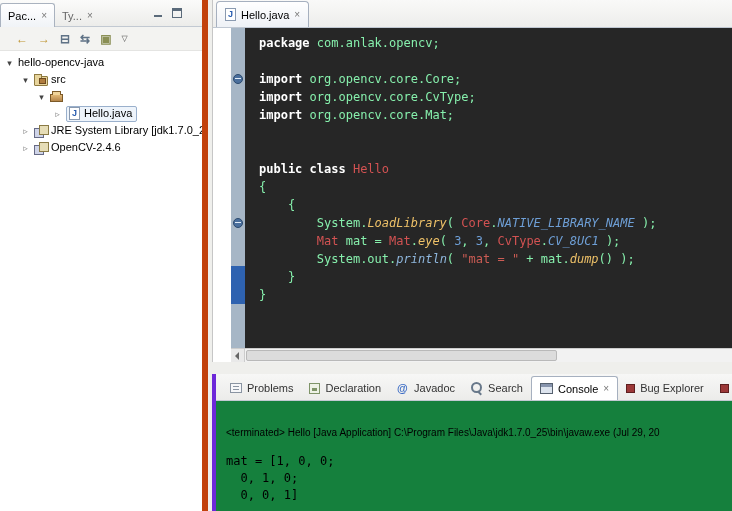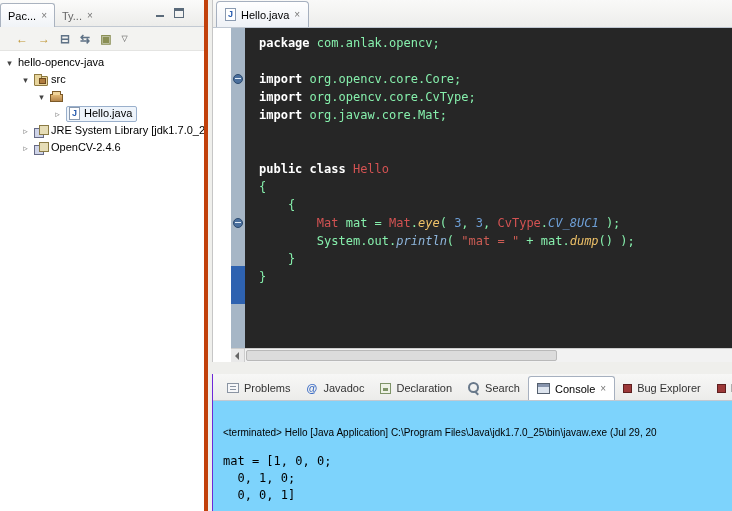--- a/index.html
+++ b/index.html
@@ -2,21 +2,21 @@
 <html><head>
 <meta charset="utf-8">
 <style>
   * { box-sizing: border-box; margin: 0; padding: 0; }
   html,body { width: 732px; height: 511px; overflow: hidden; }
   body { font-family: "Liberation Sans", sans-serif; }
   .app { position: relative; width: 732px; height: 511px; background: #efefec; }
 
   
   .left-panel { position: absolute; left: 0; top: 0; width: 208px; height: 511px;
-    background: #fff; border-right: 4px solid #c2410c; }
+    background: #fff; border-right: 6px solid #c2410c; }
   .panel-tabbar { height: 27px; background: linear-gradient(#fbfbfa,#ececea);
     border-bottom: 1px solid #c2c9d2; position: relative; white-space: nowrap; }
   .ptab { display: inline-flex; align-items: center; gap: 5px; height: 24px;
     padding: 0 7px; font-size: 11px; color: #666; position: relative; top: 3px; cursor: default; }
   .ptab.active { background: linear-gradient(#ffffff,#f0f3f7); border: 1px solid #a9b2bf;
     border-bottom: none; border-radius: 3px 3px 0 0; color: #000; }
   .tab-close { font-size: 10px; color: #777; line-height: 1; }
   .minmax { position: absolute; right: 20px; top: 8px; display: flex; gap: 9px; }
   .min-icon { width: 10px; height: 10px; position: relative; display: inline-block; }
   .min-icon::after { content:""; position:absolute; bottom:1px; left:1px; width:8px; height:2px; background:#5a6a7a; }
@@ -89,21 +89,21 @@
     border-top: 1px solid #ccc; display: flex; align-items: center; }
   .hs-btn { width: 14px; height: 13px; background: #e9e9e9; border-right: 1px solid #ccc;
     position: relative; flex: 0 0 auto; }
   .hs-btn::after { content:""; position:absolute; left:4px; top:3px; border:4px solid transparent;
     border-right-color:#666; border-left:none; }
   .hs-thumb { flex: 0 0 62%; height: 11px; background: #dcdcdc; border: 1px solid #b9b9b9;
     border-radius: 2px; margin-left: 1px; }
 
   
   .bottom { position: absolute; left: 212px; top: 374px; width: 520px; height: 137px;
-    border-left: 1px solid #6d28d9; background: #7dd3fc; }
+    border-left: 4px solid #6d28d9; background: #15803d; }
   .btabbar { height: 27px; background: linear-gradient(#f7f7f6,#ececea); border-bottom: 1px solid #c2c9d2;
     display: flex; align-items: flex-end; padding-left: 6px; white-space: nowrap; overflow: hidden; }
   .btab { display: inline-flex; align-items: center; gap: 5px; height: 24px; padding: 0 8px;
     font-size: 11px; color: #333; cursor: default; flex: 0 0 auto; }
   .btab.active { background: #fff; border: 1px solid #a6b0bf; border-bottom: none;
     border-radius: 3px 3px 0 0; color: #000; }
   .bico { display: inline-block; flex: 0 0 auto; }
   .icon-problems { width: 12px; height: 10px; border: 1px solid #8a94a2; background: #f6f7f9; position: relative; }
   .icon-problems::after { content:""; position:absolute; left:2px; top:2px; right:2px; height:1px;
     background:#8a94a2; box-shadow:0 3px 0 #8a94a2; }
@@ -198,51 +198,52 @@
       <div class="ruler">
           <span class="fold" style="top: 46px;"></span>
           <span class="fold" style="top: 190px;"></span>
           <span class="range-marker" style="top: 238px; height: 38px;"></span>
         </div>
       <div class="code">
           <div class="code-line"><span class="tk-kw">package</span><span class="tk-pl"> com.anlak.opencv;</span></div>
           <div class="code-line">&nbsp;</div>
           <div class="code-line"><span class="tk-kw">import</span><span class="tk-pl"> org.opencv.core.Core;</span></div>
           <div class="code-line"><span class="tk-kw">import</span><span class="tk-pl"> org.opencv.core.CvType;</span></div>
-          <div class="code-line"><span class="tk-kw">import</span><span class="tk-pl"> org.javaw.core.Mat;</span></div>
+          <div class="code-line"><span class="tk-kw">import</span><span class="tk-pl"> org.opencv.core.Mat;</span></div>
           <div class="code-line">&nbsp;</div>
           <div class="code-line">&nbsp;</div>
           <div class="code-line"><span class="tk-kw">public class </span><span class="tk-cls">Hello</span></div>
           <div class="code-line"><span class="tk-pl">{</span></div>
           <div class="code-line"><span class="tk-pl">    {</span></div>
+          <div class="code-line"><span class="tk-pl">        System.</span><span class="tk-meth">LoadLibrary</span><span class="tk-pl">( </span><span class="tk-cls">Core</span><span class="tk-pl">.</span><span class="tk-const">NATIVE_LIBRARY_NAME</span><span class="tk-pl"> );</span></div>
           <div class="code-line"><span class="tk-pl">        </span><span class="tk-cls">Mat</span><span class="tk-pl"> mat = </span><span class="tk-cls">Mat</span><span class="tk-pl">.</span><span class="tk-meth">eye</span><span class="tk-pl">( </span><span class="tk-num">3</span><span class="tk-pl">, </span><span class="tk-num">3</span><span class="tk-pl">, </span><span class="tk-cls">CvType</span><span class="tk-pl">.</span><span class="tk-const">CV_8UC1</span><span class="tk-pl"> );</span></div>
           <div class="code-line"><span class="tk-pl">        System.out.</span><span class="tk-meth2">println</span><span class="tk-pl">( </span><span class="tk-str">"mat = "</span><span class="tk-pl"> + mat.</span><span class="tk-meth">dump</span><span class="tk-pl">() );</span></div>
           <div class="code-line"><span class="tk-pl">    }</span></div>
           <div class="code-line"><span class="tk-pl">}</span></div>
         </div>
     </div>
     <div class="hscroll">
       <span class="hs-btn"></span>
       <span class="hs-thumb"></span>
     </div>
   </section>
 
   <section class="bottom">
     <div class="btabbar">
         <div class="btab">
           <span class="bico icon-problems"></span>
           <span class="btab-label">Problems</span>
         </div>
         <div class="btab">
+          <span class="bico icon-declaration"></span>
+          <span class="btab-label">Declaration</span>
+        </div>
+        <div class="btab">
           <span class="bico icon-javadoc"></span>
           <span class="btab-label">Javadoc</span>
-        </div>
-        <div class="btab">
-          <span class="bico icon-declaration"></span>
-          <span class="btab-label">Declaration</span>
         </div>
         <div class="btab">
           <span class="bico icon-search"></span>
           <span class="btab-label">Search</span>
         </div>
         <div class="btab active">
           <span class="bico icon-console"></span>
           <span class="btab-label">Console</span>
           <span class="tab-close">×</span>
         </div>

